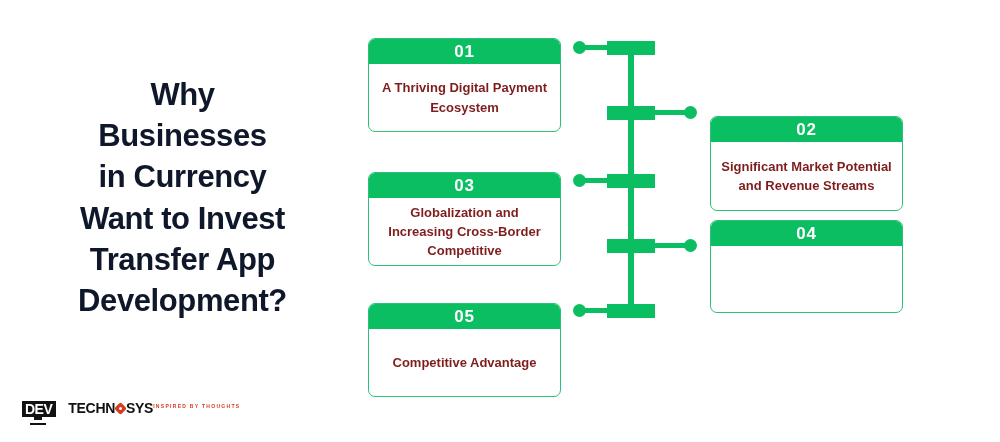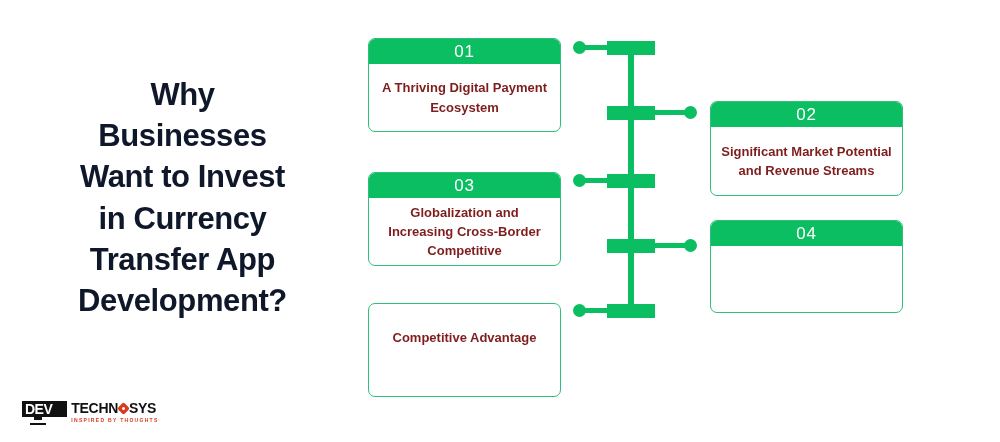--- a/index.html
+++ b/index.html
@@ -29,21 +29,21 @@
     position:absolute;
     border:1.4px solid #2ec07a;
     border-radius:7px;
     background:#ffffff;
     box-sizing:border-box;
     overflow:hidden;
   }
   .card-head{
     background:#0cbe62;
     color:#ffffff;
-    font-weight:normal;
+    font-weight:bold;
     font-size:17px;
     letter-spacing:0.8px;
     text-align:center;
     line-height:25px;
     height:25px;
   }
   .card-body{
     display:flex;
     align-items:center;
     justify-content:center;
@@ -56,21 +56,21 @@
     box-sizing:border-box;
   }
 
   
   .card.left{left:368px;width:193px;}
   .card.c1{top:38px;height:94px;}
   .card.c3{top:172px;height:94px;}
   .card.c5{top:303px;height:94px;}
   
   .card.right{left:710px;width:193px;}
-  .card.c2{top:101px;height:95px;}
+  .card.c2{top:116px;height:95px;}
   .card.c4{top:220px;height:93px;}
   .card.left .card-body,.card.right .card-body{height:calc(100% - 25px);}
 
   
   .spine{
     position:absolute;
     left:628px;top:48px;
     width:6px;height:270px;
     background:#0cbe62;
   }
@@ -114,34 +114,34 @@
   .d5{top:304px;}
 
   
   .logo{position:absolute;left:22px;top:401px;height:26px;display:flex;align-items:flex-start;}
   .logo-dev{
     background:#111111;
     color:#ffffff;
     font-weight:bold;
     font-size:14px;
     letter-spacing:-0.5px;
-    padding:1px 15px 1px 3px;
+    padding:1px 4px 1px 3px;
     line-height:14px;
     position:relative;
   }
   .logo-stand{
     position:absolute;left:12px;top:16px;
     width:8px;height:5px;
     border-top:3px solid #111111;
   }
   .logo-stand:after{
     content:"";position:absolute;left:-4px;top:3px;
     width:16px;height:2px;background:#111111;
   }
-  .logo-right{margin-left:4px;display:flex;flex-direction:column;}
+  .logo-right{margin-left:12px;display:flex;flex-direction:row;}
   .logo-techn{
     font-weight:bold;font-size:14px;letter-spacing:-0.3px;
     color:#111111;line-height:14px;display:flex;align-items:center;
   }
   .gear{
     display:inline-block;width:9px;height:9px;margin:0 1px;
     background:#d83b1e;
     border-radius:2px;
     transform:rotate(45deg);
     position:relative;
@@ -160,22 +160,22 @@
   }
 </style>
 </head>
 <body>
 
 <div class="stage">
 
   <div class="title">
     <div>Why</div>
     <div>Businesses</div>
+    <div>in Currency</div>
     <div>Want to Invest</div>
-    <div>in Currency</div>
     <div>Transfer App</div>
     <div>Development?</div>
   </div>
 
   <div class="spine"></div>
 
   <div class="rung r1"></div>
   <div class="rung r2"></div>
   <div class="rung r3"></div>
   <div class="rung r4"></div>
@@ -206,20 +206,21 @@
   <div class="card left c3">
     <div class="card-head">03</div>
     <div class="card-body">Globalization and Increasing Cross-Border Competitive</div>
   </div>
 
   <div class="card right c4">
     <div class="card-head">04</div>
   </div>
 
   <div class="card left c5">
+    <div class="card-head">05</div>
     <div class="card-body">Competitive Advantage</div>
   </div>
 
   <div class="logo">
     <div class="logo-dev">
       <span>DEV</span>
       <span class="logo-stand"></span>
     </div>
     <div class="logo-right">
       <div class="logo-techn">

